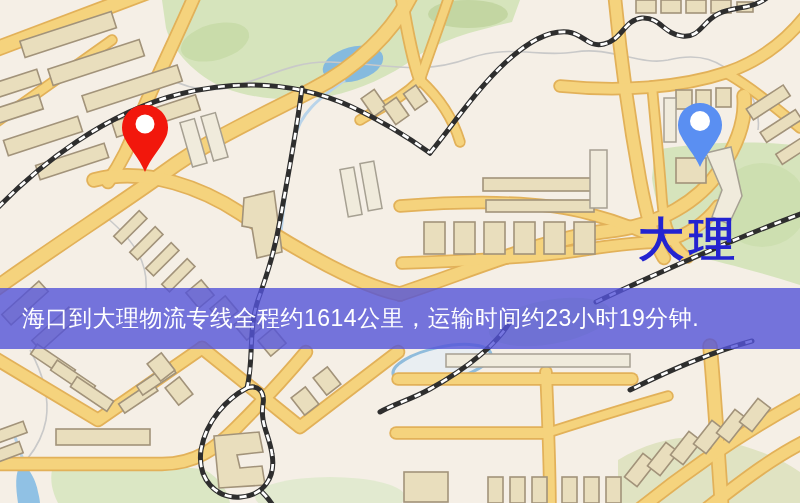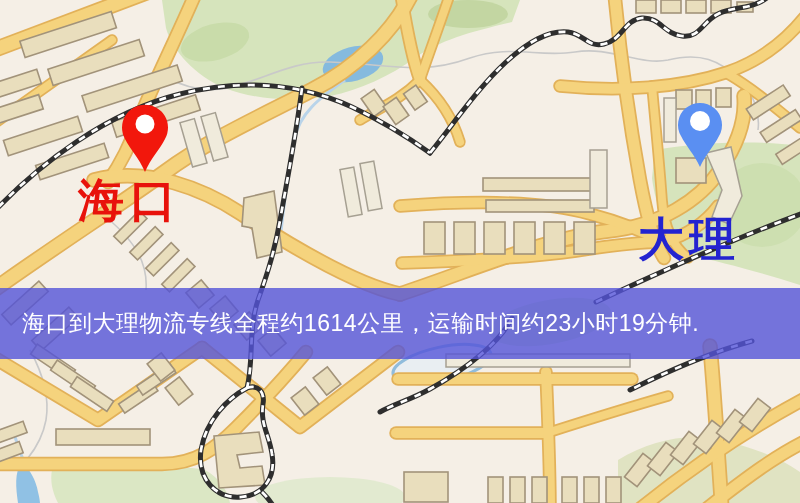--- a/index.html
+++ b/index.html
@@ -30,21 +30,21 @@
   .map-label{position:absolute;line-height:1;white-space:nowrap;}
   .label-origin{
     left:78px;top:177px;font-size:46px;font-weight:900;
     color:#e8120b;letter-spacing:6px;font-family:"Liberation Sans",sans-serif;
   }
   .label-dest{
     left:638px;top:181px;font-size:46px;font-weight:700;
     color:#2323d0;letter-spacing:5px;font-family:"Liberation Serif",serif;margin-top:36px;
   }
   .banner{
-    position:absolute;left:0;top:288px;width:800px;height:71px;
+    position:absolute;left:0;top:288px;width:800px;height:61px;
     background:rgba(84,84,216,0.80);
     display:flex;align-items:center;box-sizing:border-box;padding-left:22px;
   }
   .banner-text{
     color:#ffffff;font-size:23px;letter-spacing:0.5px;
     font-family:"Liberation Sans",sans-serif;
   }
 </style>
 </head>
 <body>
@@ -292,16 +292,15 @@
     <g style="pointer-events:auto">
       <path d="M145,172 C139,158 130,149 125,139 A23,23 0 1 1 165,139 C160,149 151,158 145,172 Z" fill="#f2170c"></path>
       <circle cx="145" cy="124" r="9.5" fill="#ffffff"></circle>
     </g>
     <g style="pointer-events:auto">
       <path d="M700,167 C694,154 686,146 681,136 A22,22 0 1 1 719,136 C714,146 706,154 700,167 Z" fill="#5a8ff2"></path>
       <circle cx="700" cy="121" r="10" fill="#ffffff"></circle>
     </g>
   </svg>
 
-  <div class="map-label label-origin">海口</div>
   <div class="map-label label-dest">大理</div>
 
 </div>
 
 </body></html>

